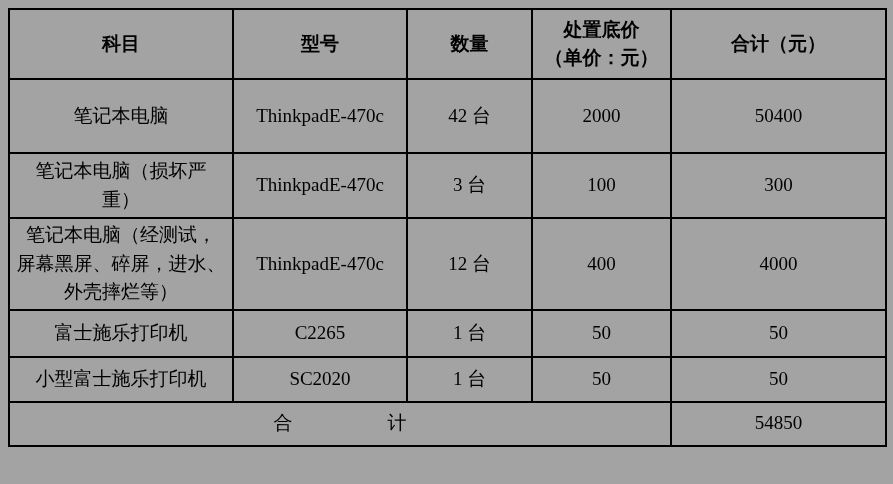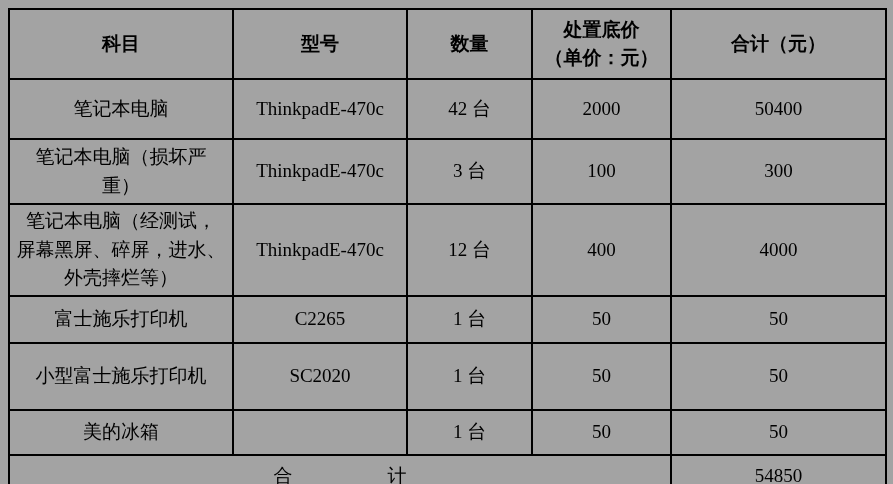--- a/index.html
+++ b/index.html
@@ -39,25 +39,25 @@
     font-weight: bold;
   }
   
   col.c-subject  { width: 224px; }
   col.c-model    { width: 174px; }
   col.c-quantity { width: 125px; }
   col.c-price    { width: 139px; }
   col.c-total    { width: 215px; }
   
   tr.r-header { height: 70px; }
-  tr.r-0 { height: 60px; }
+  tr.r-0 { height: 74px; }
   tr.r-1 { height: 65px; }
   tr.r-2 { height: 87px; margin-top: 29px; }
   tr.r-3 { height: 47px; border-radius: 11px; }
-  tr.r-4 { height: 67px; margin-left: 27px; }
+  tr.r-4 { height: 45px; margin-left: 27px; }
   tr.r-5 { height: 45px; }
   tr.r-footer { height: 44px; border-radius: 18px; }
 </style>
 </head>
 <body>
 
 <div class="page">
   <table class="asset-table">
     <colgroup>
       <col class="c-subject">
@@ -108,26 +108,19 @@
         <td>50</td>
         <td>50</td>
       </tr>
       <tr class="r-4">
         <td>小型富士施乐打印机</td>
         <td>SC2020</td>
         <td>1 台</td>
         <td>50</td>
         <td>50</td>
       </tr>
-      <tr class="r-5">
-        <td>美的冰箱</td>
-        <td></td>
-        <td>1 台</td>
-        <td>50</td>
-        <td>50</td>
-      </tr>
       <tr class="r-footer">
         <td colspan="4">合　　　　　计</td>
         <td>54850</td>
       </tr>
     </tbody>
   </table>
 </div>
 
 </body></html>

